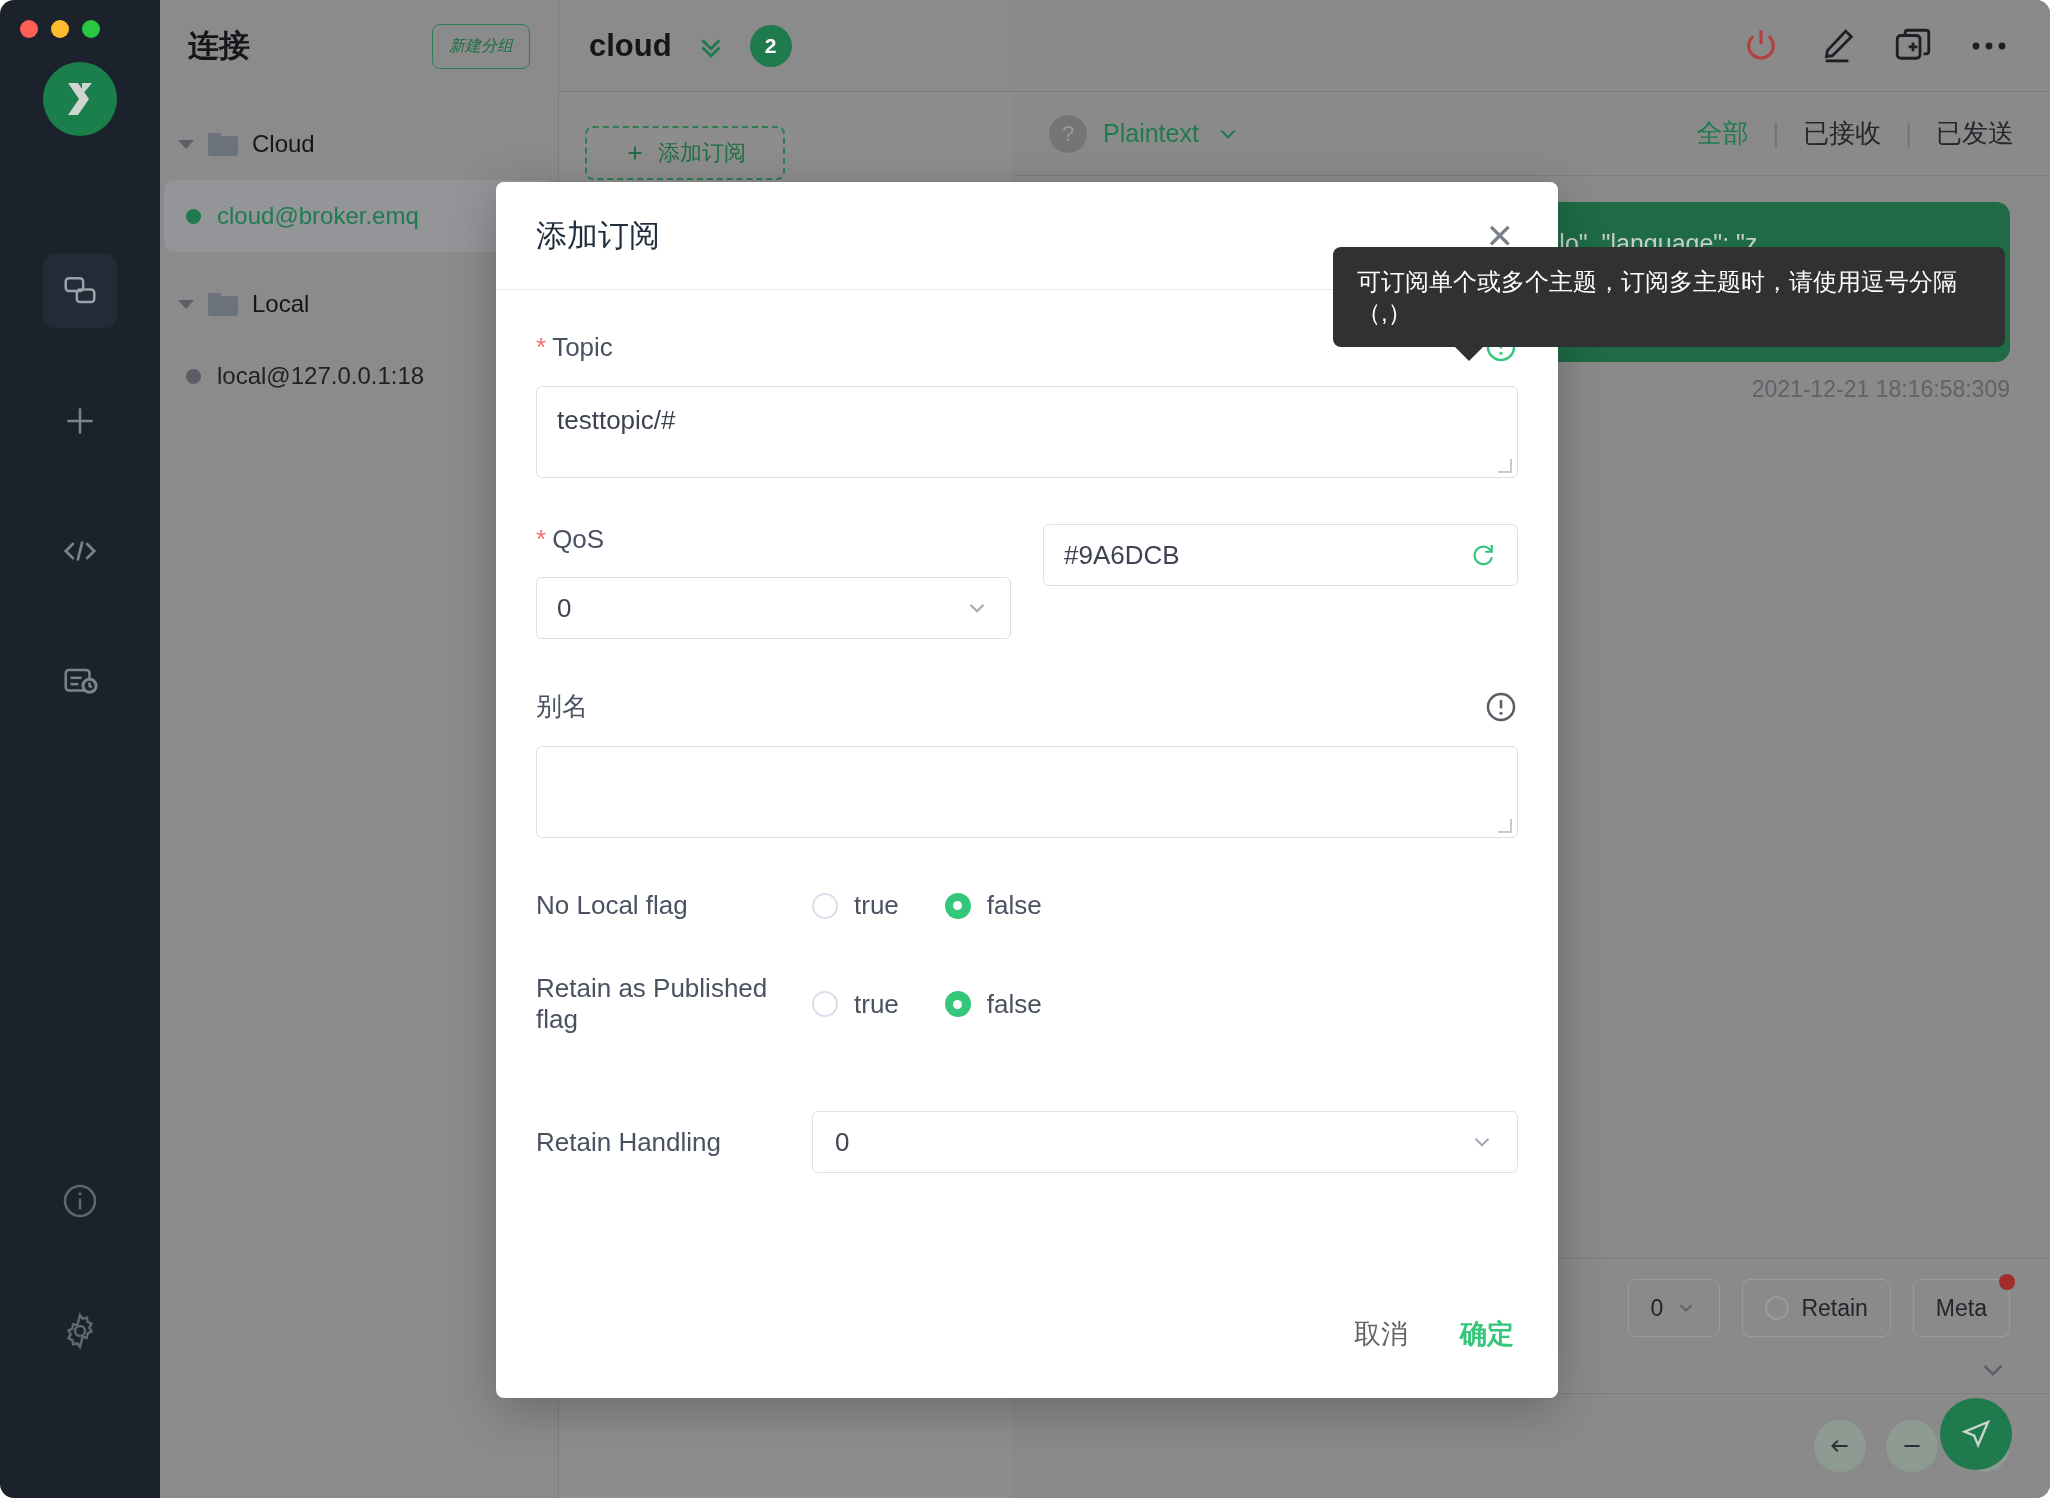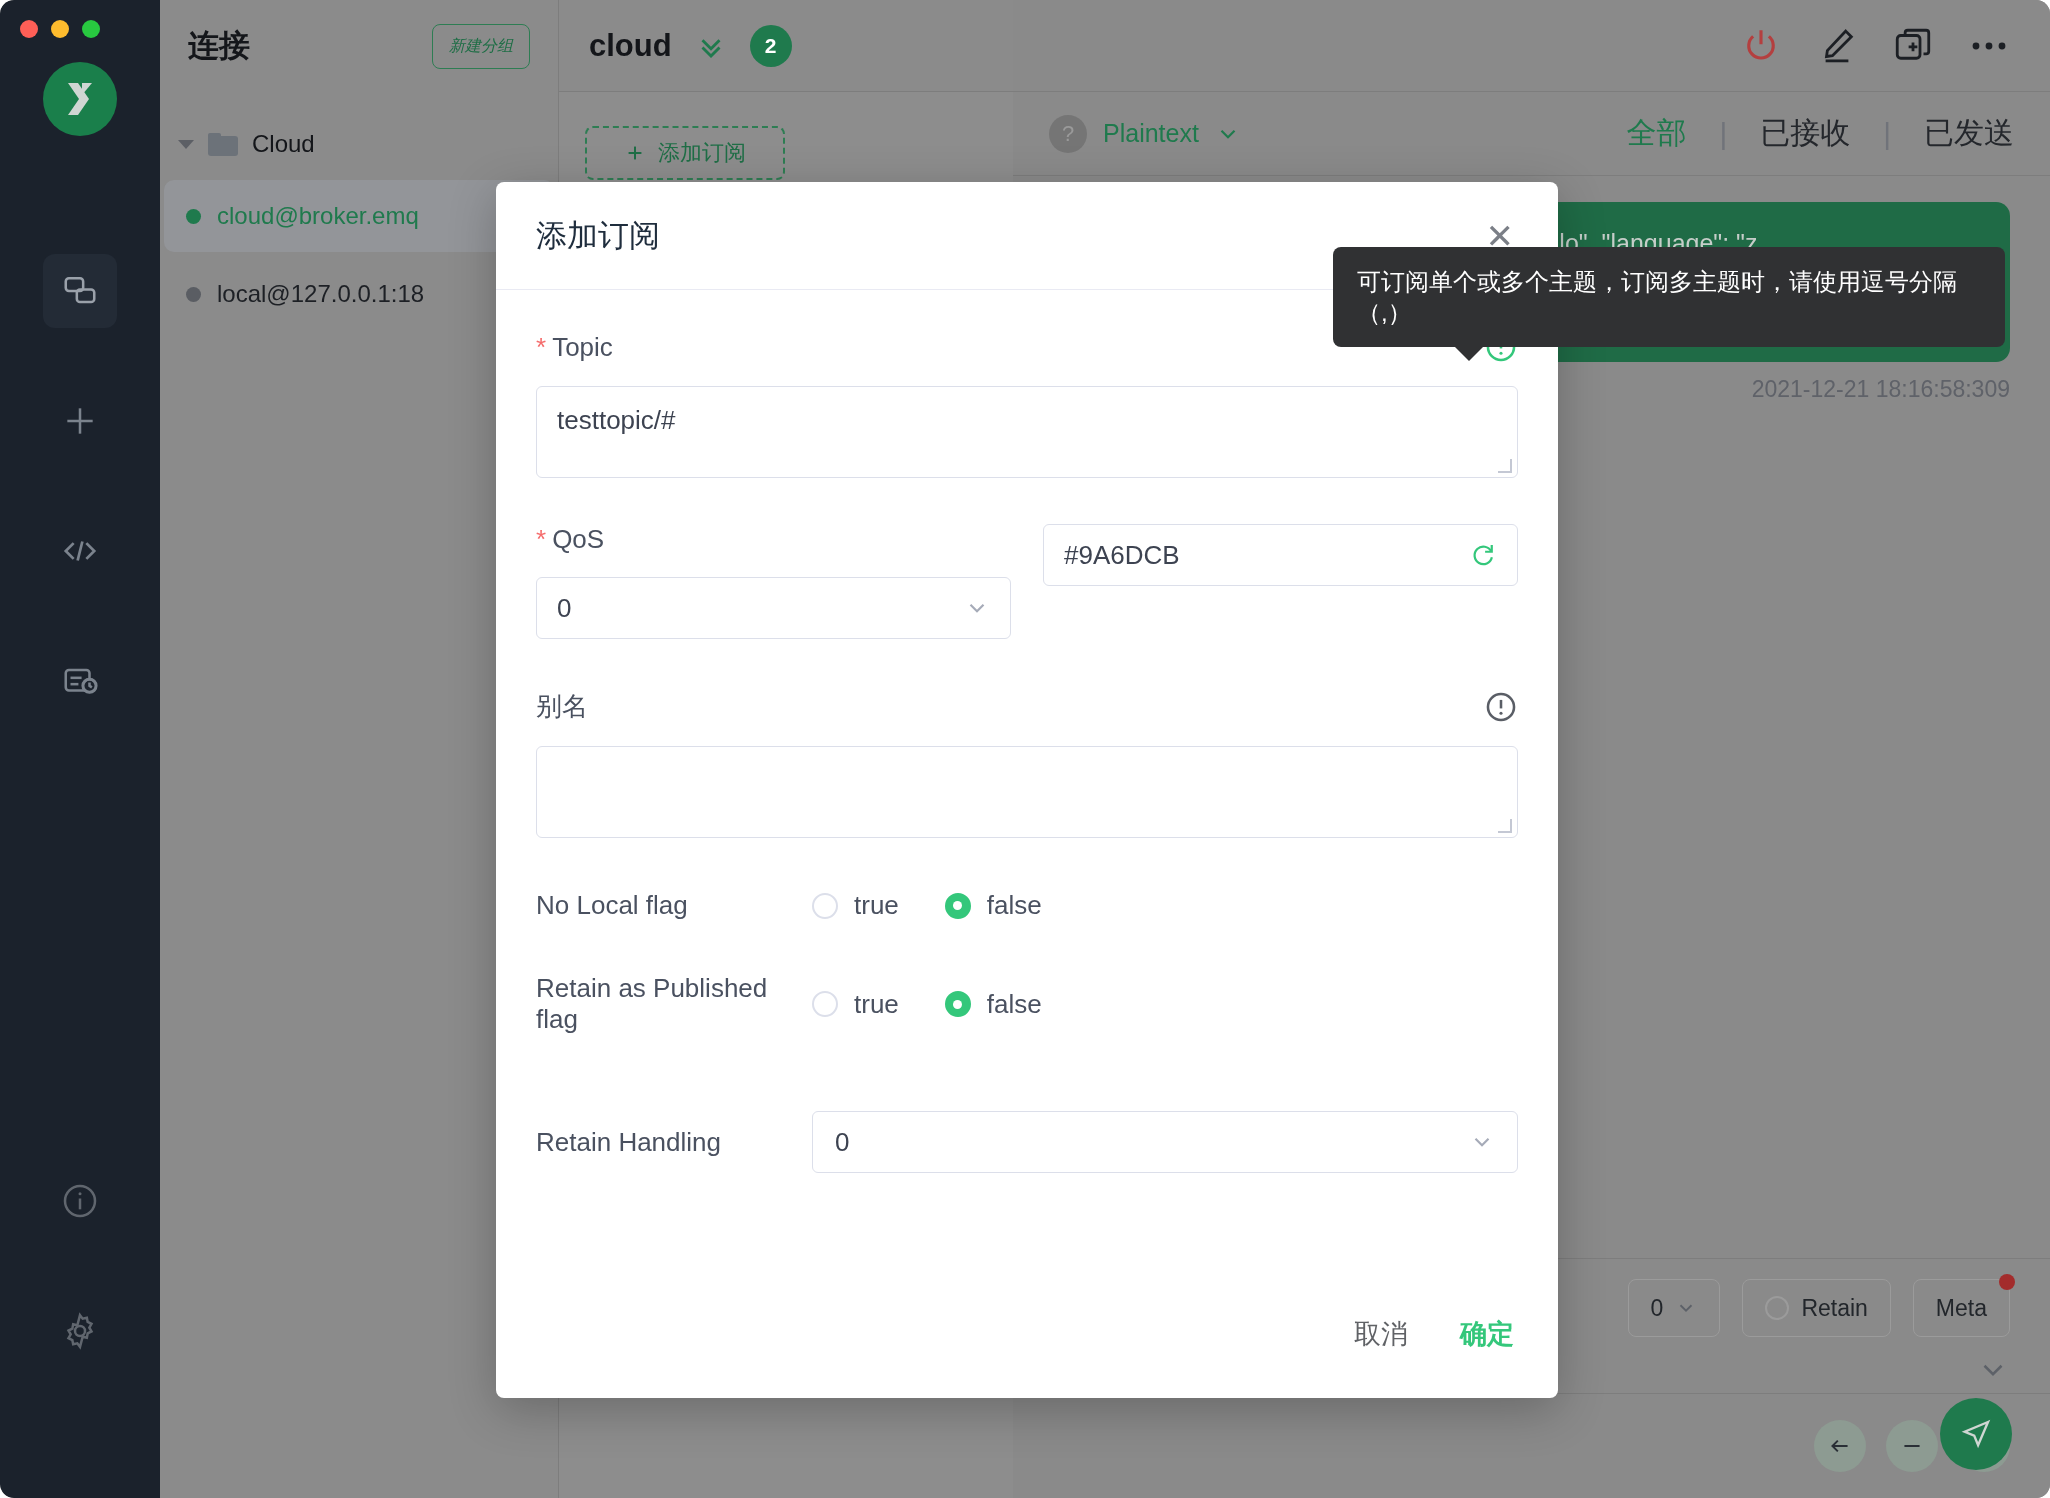--- a/index.html
+++ b/index.html
@@ -149,21 +149,21 @@
     padding: 0 36px;
     border-bottom: 1px solid #7d7d7d;
     justify-content: space-between;
   }
   .plaintext-sel { display: flex; align-items: center; gap: 16px; }
   .qmark {
     width: 38px; height: 38px; border-radius: 50%; background: #757575; color: #9a9a9a;
     display: flex; align-items: center; justify-content: center; font-size: 22px;
   }
   .plain-label { color: #1f7a4d; font-size: 25px; }
-  .filter-tabs { display: flex; align-items: center; gap: 9px; font-size: 30px; color: #24272c; }
+  .filter-tabs { display: flex; align-items: center; gap: 0; font-size: 26px; color: #24272c; }
   .filter-tabs span.sep { color: #70737a; padding: 0 24px; }
   .filter-tabs span.on { color: #1f7a4d; }
 
   .msg-body { flex: 1; padding: 26px 40px 0 40px; overflow: hidden; }
   .bubble {
     margin-left: auto; width: 620px;
     background: #1f6b46; color: #c6cdc9;
     border-radius: 14px; padding: 24px 26px;
     font-size: 25px; line-height: 1.4;
     min-height: 160px;
@@ -367,20 +367,25 @@
         <div class="tree-group">
           <span class="caret"></span>
           <span class="folder"></span>
           <span>Cloud</span>
         </div>
         <div class="tree-item selected">
           <span class="status-dot on"></span>
           <span class="tree-label">cloud@broker.emq</span>
         </div>
 
+        <div class="tree-group" style="margin-top:22px">
+          <span class="caret"></span>
+          <span class="folder"></span>
+          <span>Local</span>
+        </div>
         <div class="tree-item">
           <span class="status-dot"></span>
           <span class="tree-label">local@127.0.0.1:18</span>
         </div>
 
       </div>
     </div>
 
     <div class="subs-col">
       <div class="conn-tab-head">

